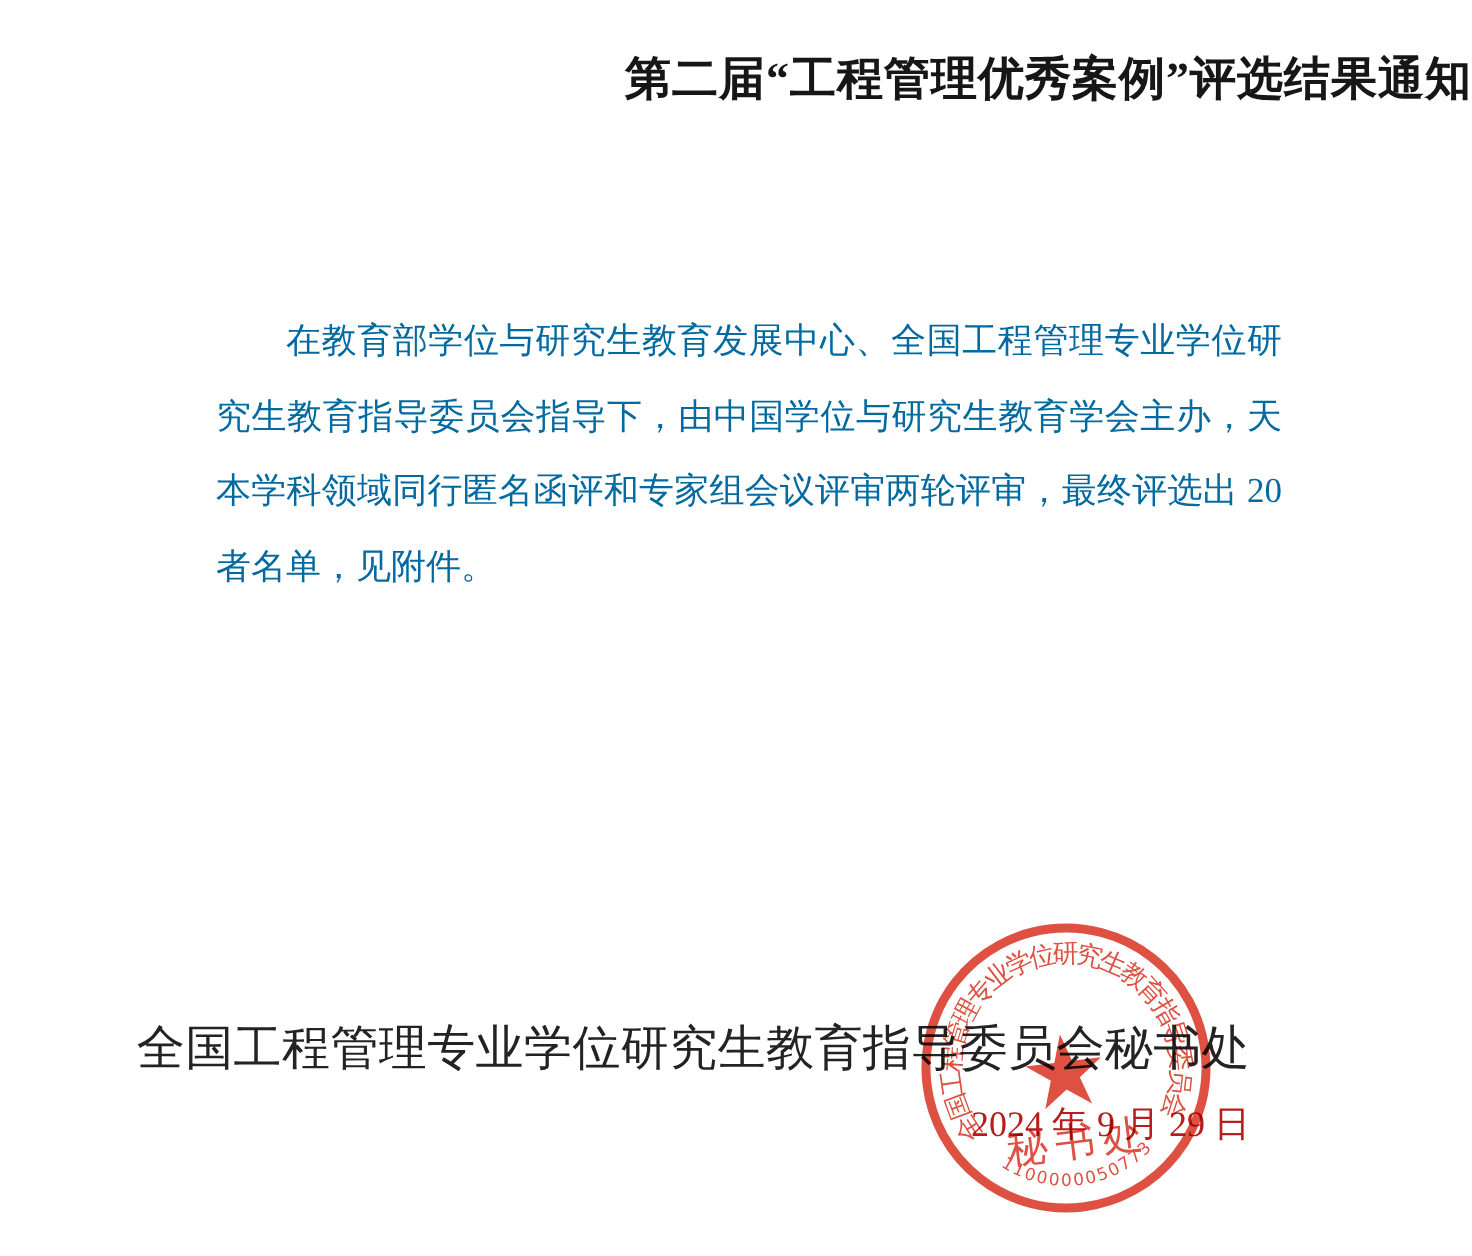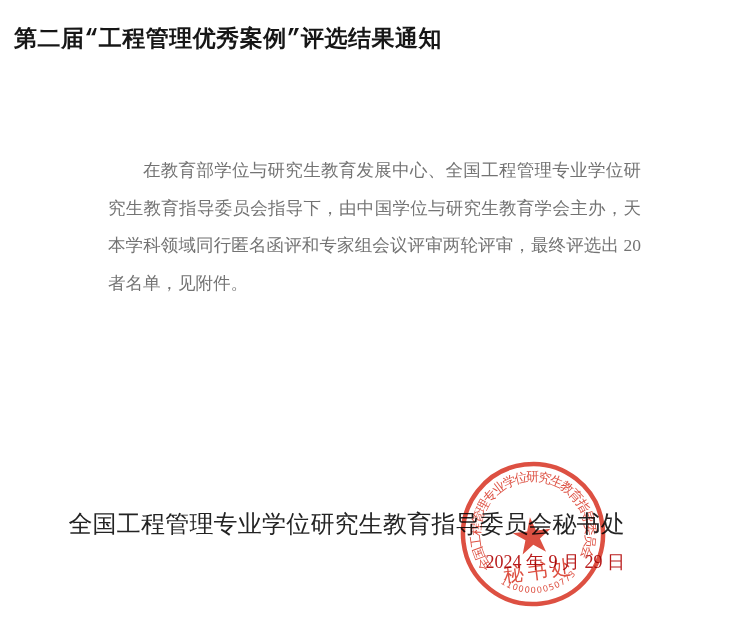--- a/index.html
+++ b/index.html
@@ -14,34 +14,34 @@
     background: #ffffff;
     overflow: hidden;
     font-family: "Liberation Serif", "DejaVu Serif", serif;
   }
   .doc-title {
     position: absolute;
     top: 24px;
     left: 14px;
     right: 0;
     margin: 0;
-    text-align: left;
+    text-align: right;
     font-size: 23px;
     font-weight: bold;
     color: #161616;
     letter-spacing: 0.5px;
     line-height: 32px;
-    font-family: Liberation Mono, monospace;
+    font-family: Liberation Serif, serif;
   }
   .doc-body {
     position: absolute;
     left: 108px;
     top: 152px;
     width: 533px;
-    color: #737373;
+    color: #0369a1;
     font-size: 17.5px;
   }
   .body-line {
     margin: 0;
     height: 37.6px;
     line-height: 37.6px;
     text-align: justify;
     text-align-last: justify;
     white-space: nowrap;
   }

